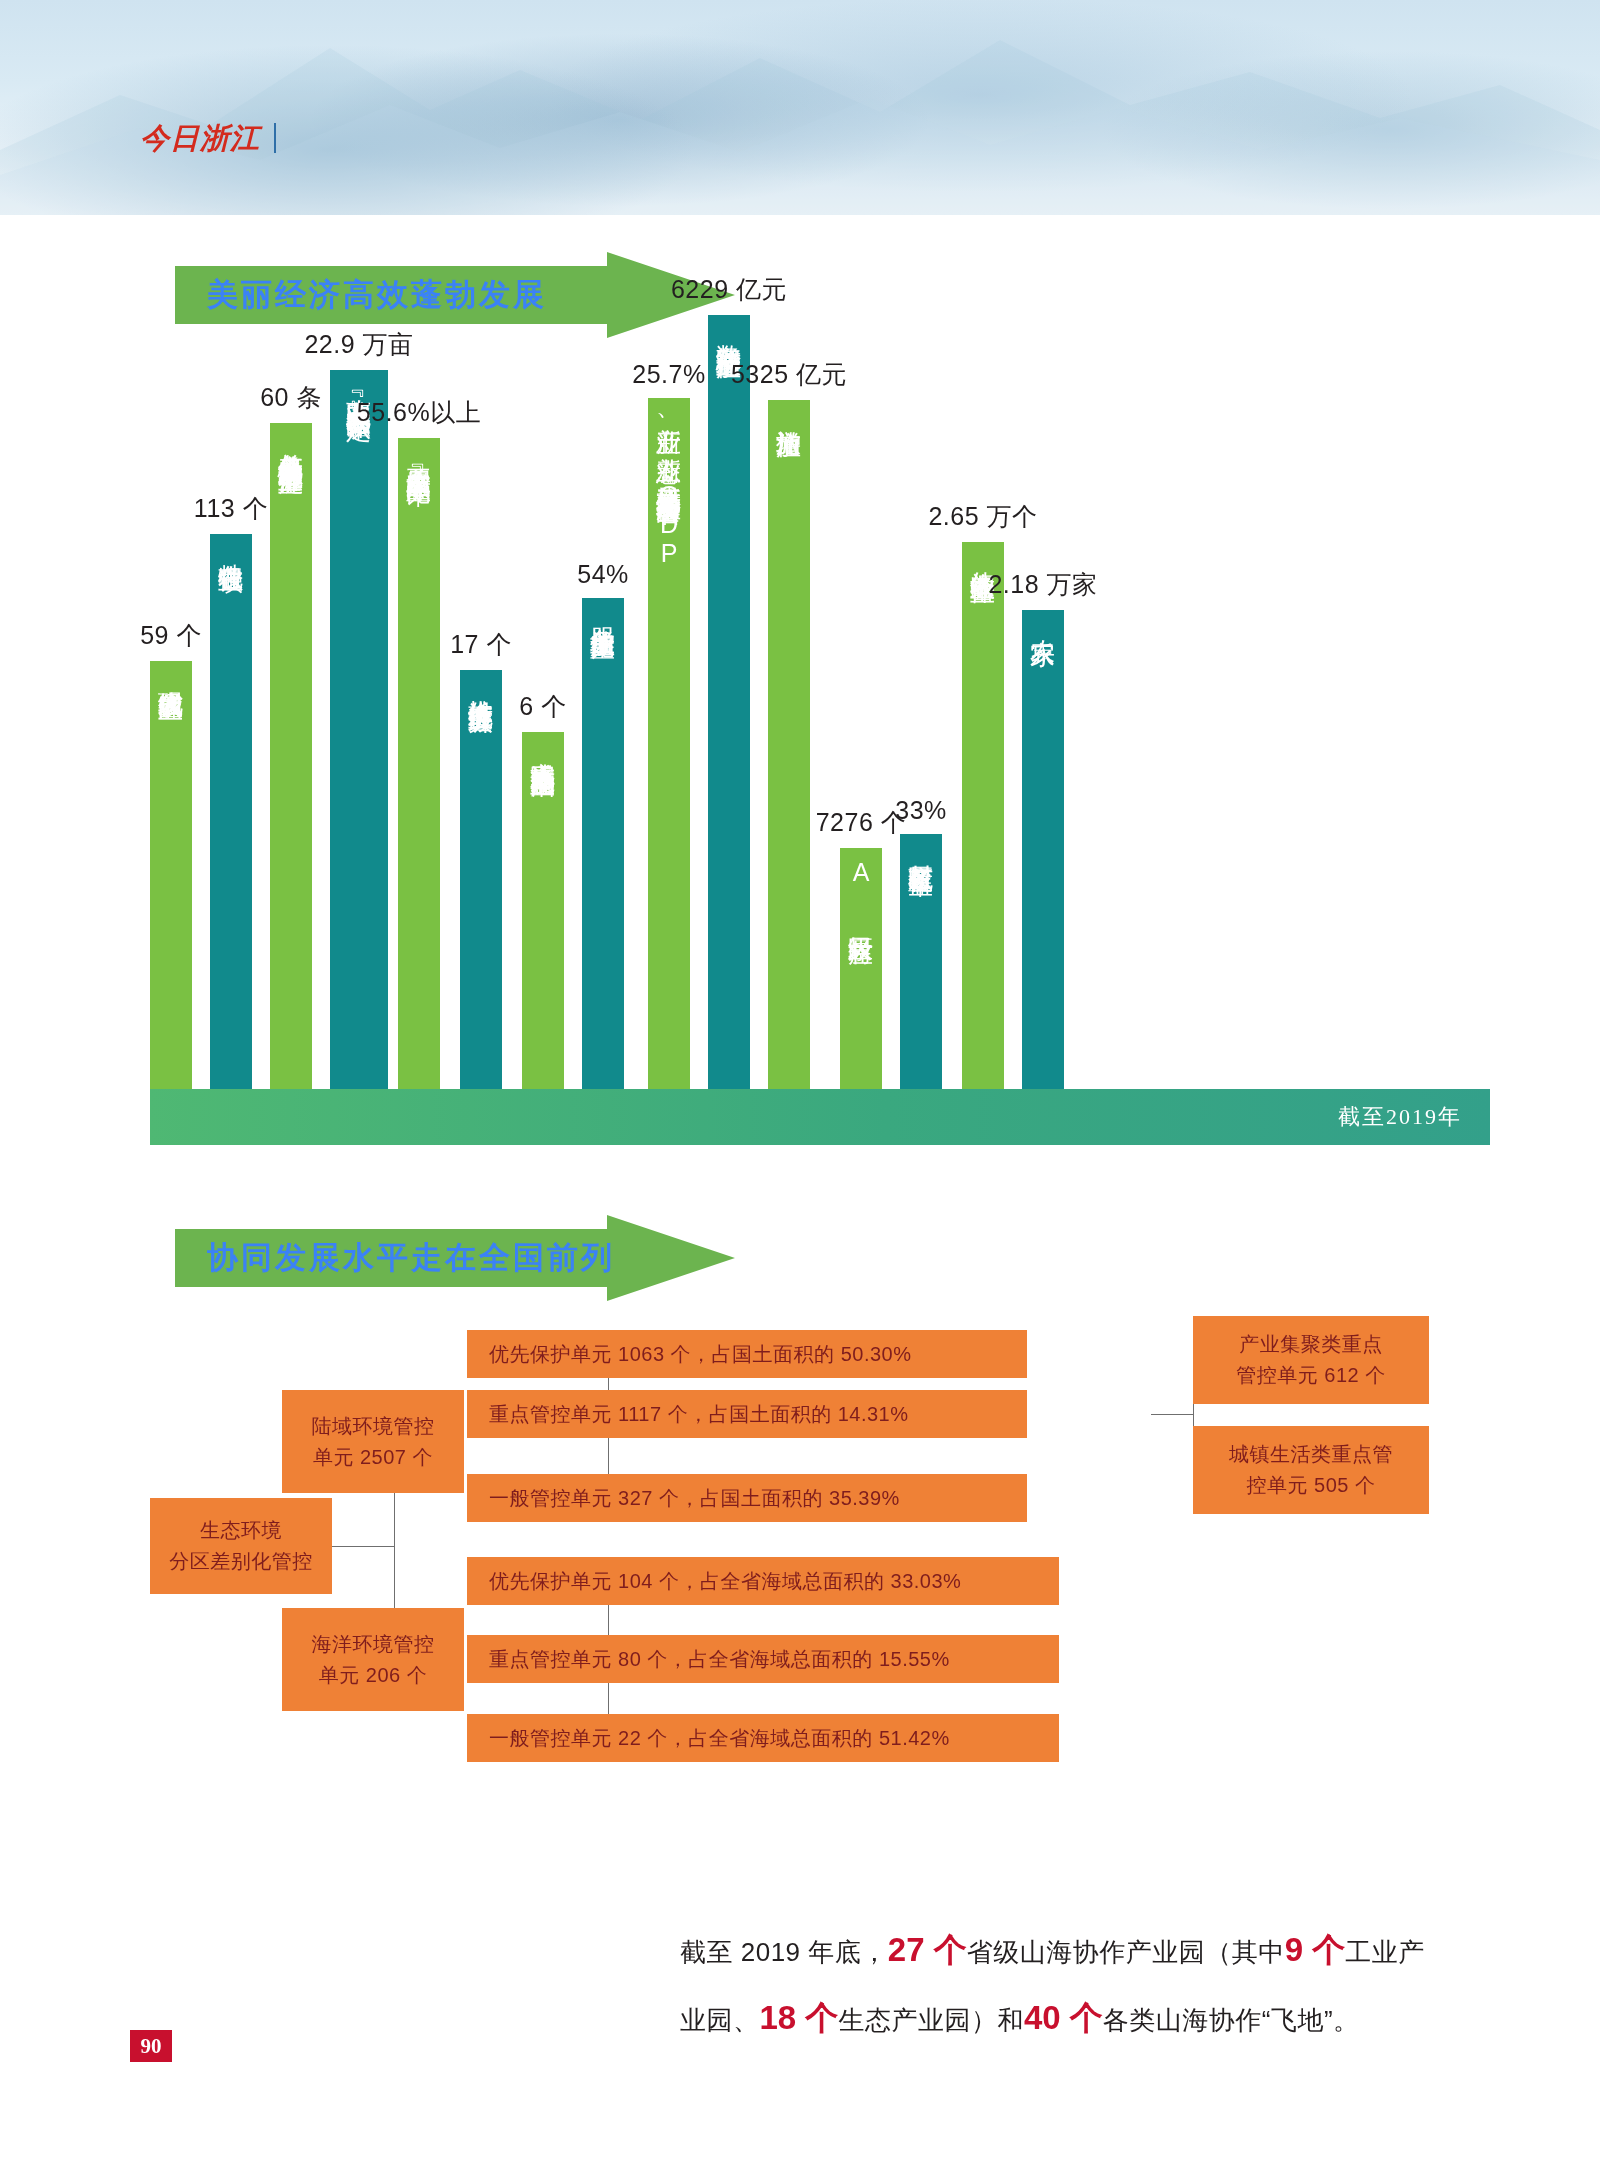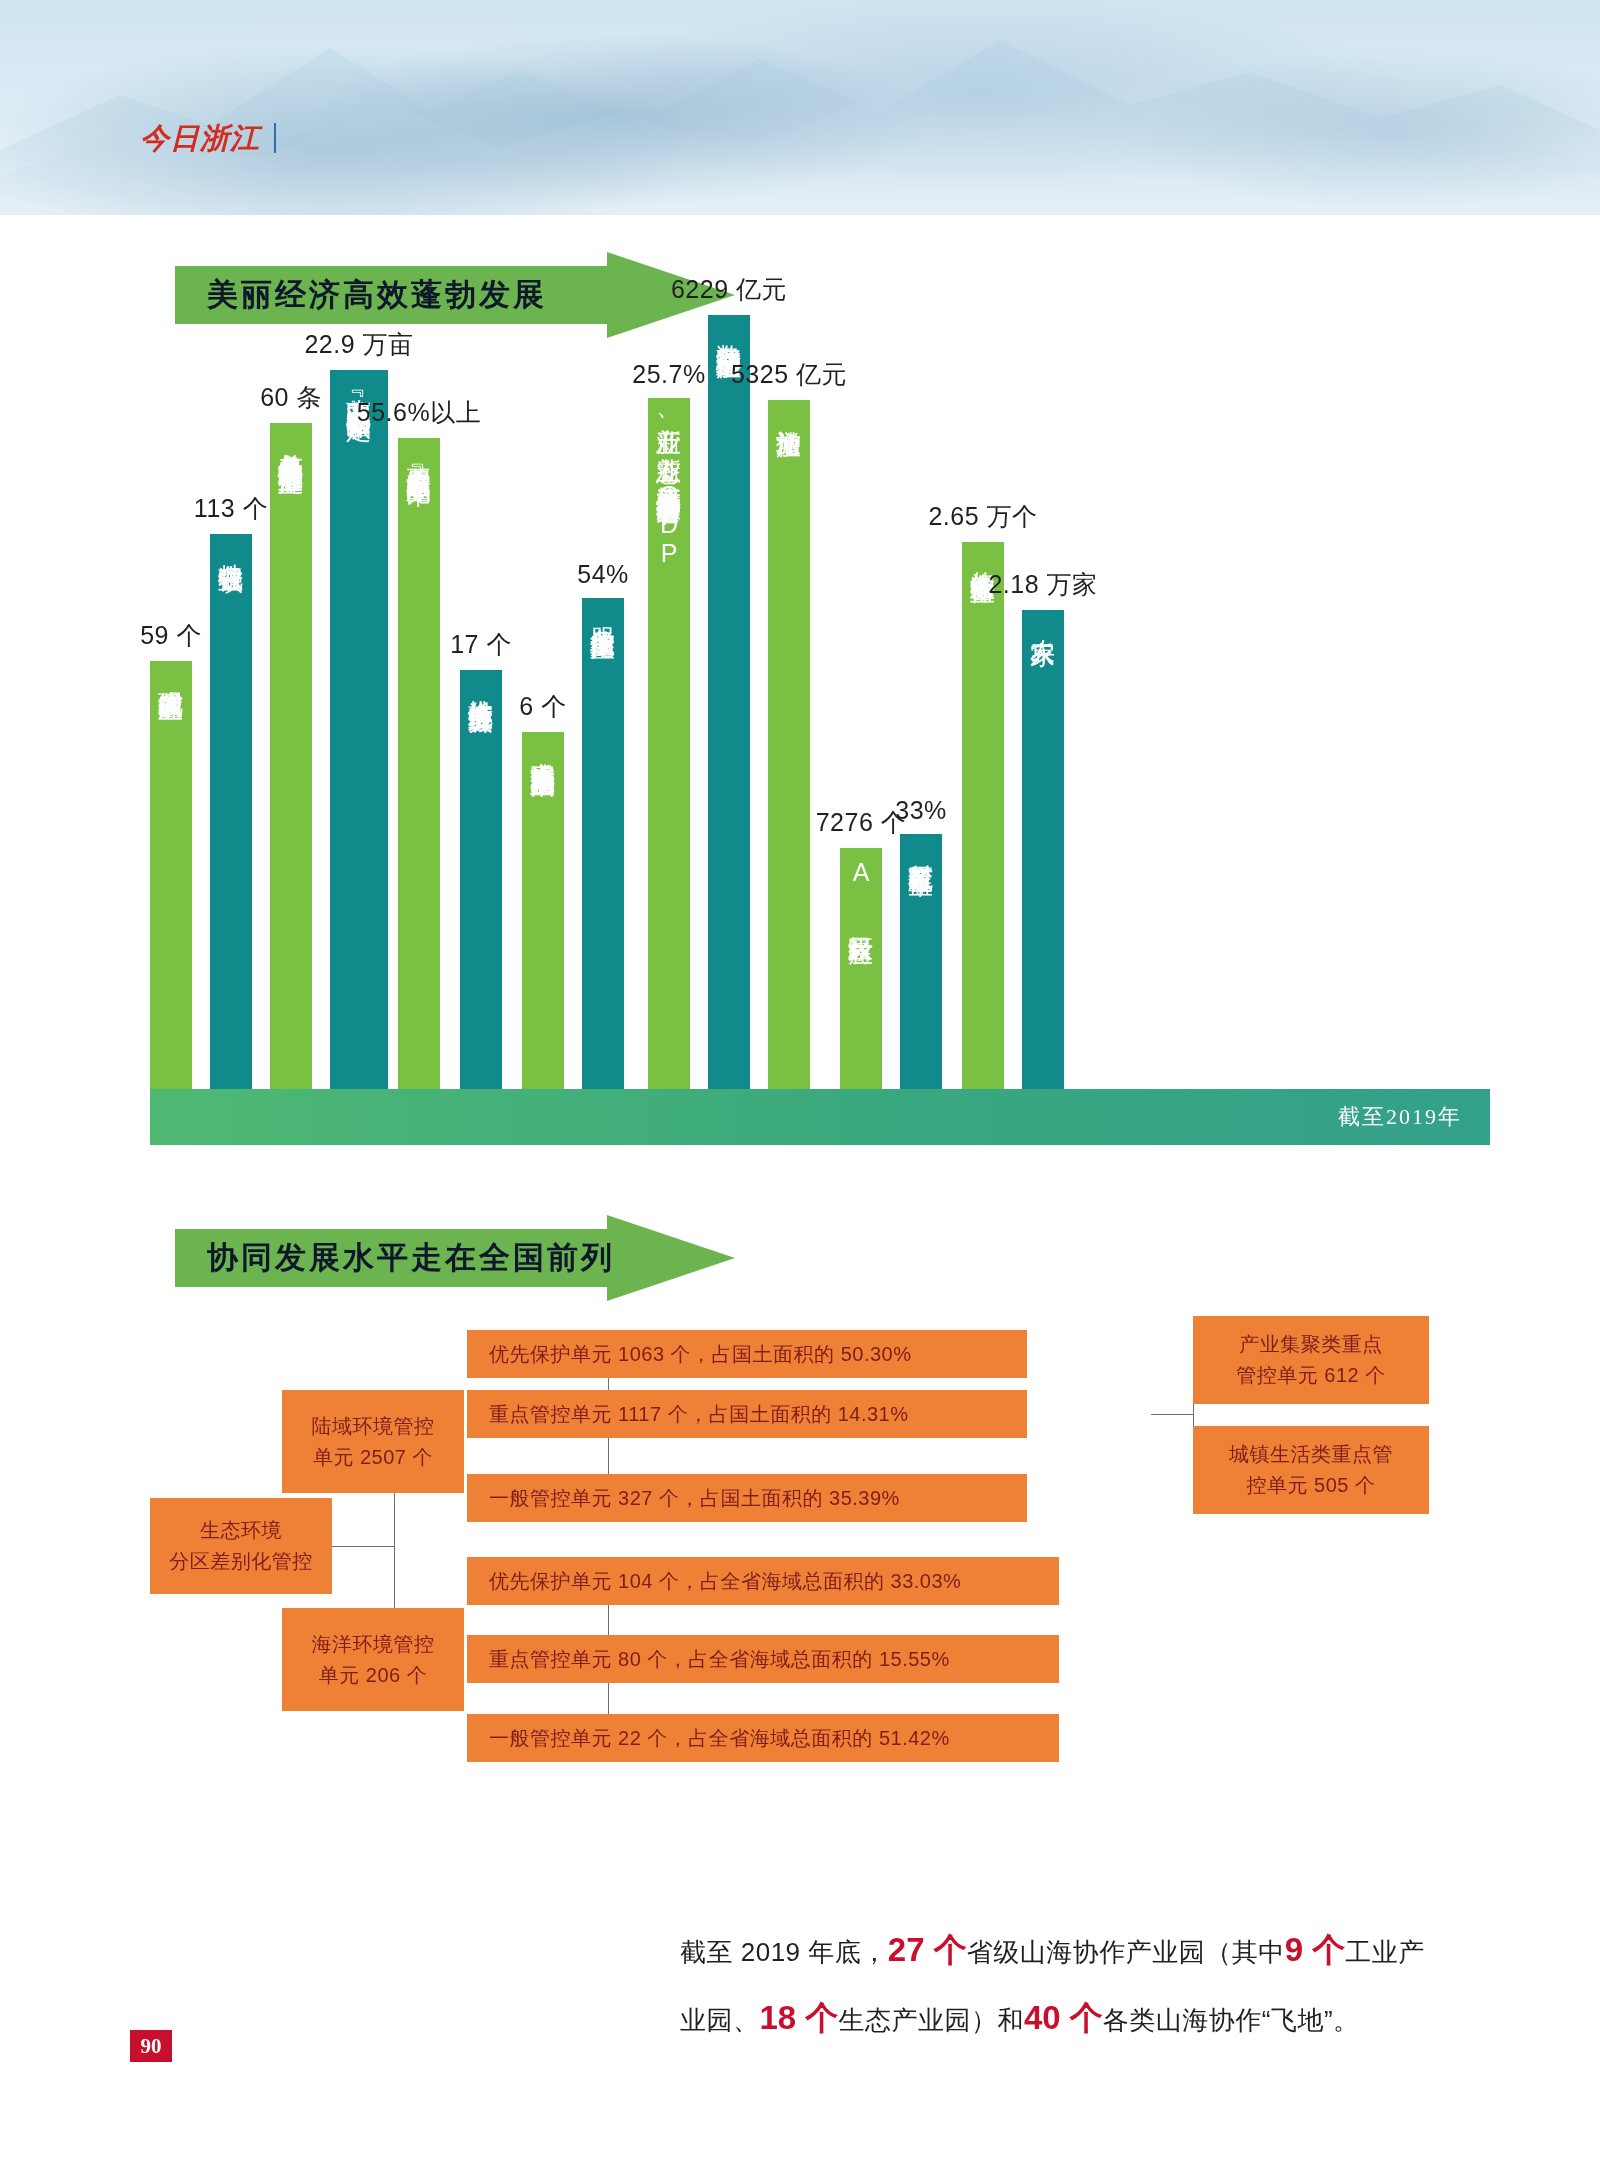--- a/index.html
+++ b/index.html
@@ -40,21 +40,21 @@
   #header-subtitle{
     font-size:25px;color:#1f5f96;white-space:nowrap;letter-spacing:.5px;
   }
 
   
   .arrow-banner{position:absolute;display:block;}
   .arrow-banner .arrow-shape{display:block;}
   .arrow-banner .arrow-label{
     position:absolute;left:32px;top:0;height:100%;
     display:flex;align-items:center;
-    font-size:31px;font-weight:bold;color:#0f172a;letter-spacing:3px;
+    font-size:31px;font-weight:bold;color:#3b82f6;letter-spacing:3px;
     white-space:nowrap;
   }
   #banner-1{left:175px;top:252px;width:560px;height:86px;}
   #banner-2{left:175px;top:1215px;width:560px;height:86px;}
 
   
   #bar-chart{
     position:absolute;left:150px;top:340px;width:1340px;height:770px;
   }
   .bar-col{

